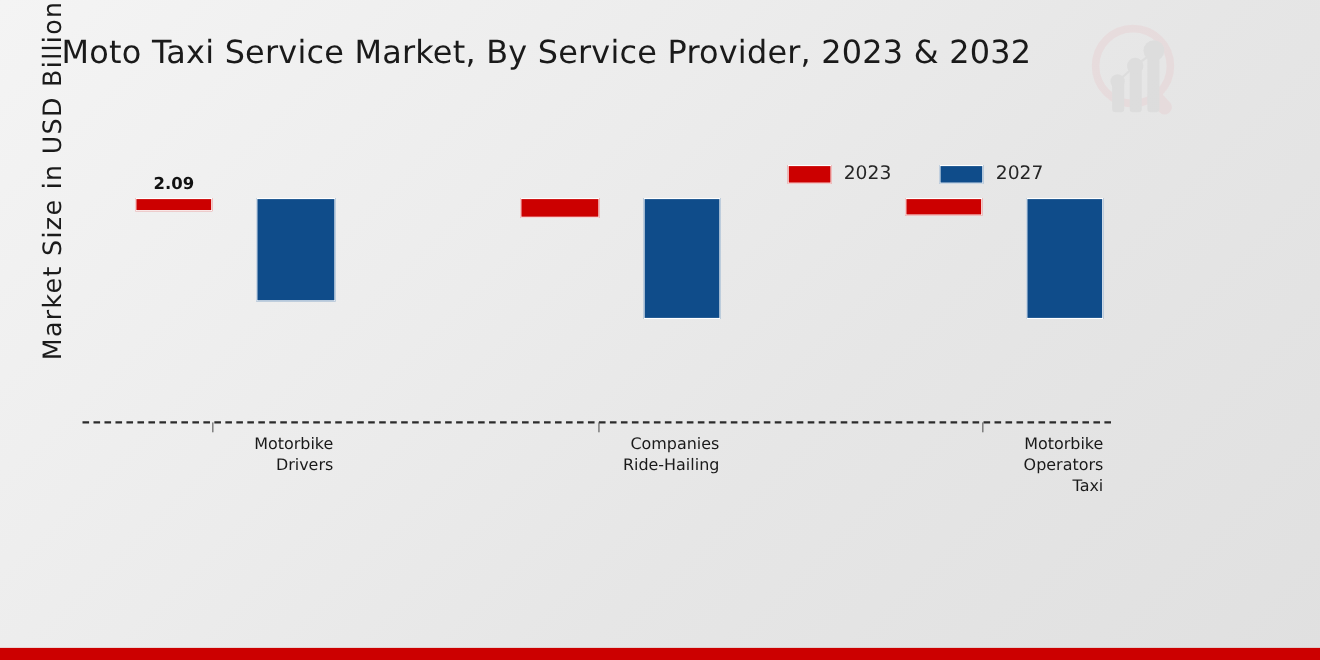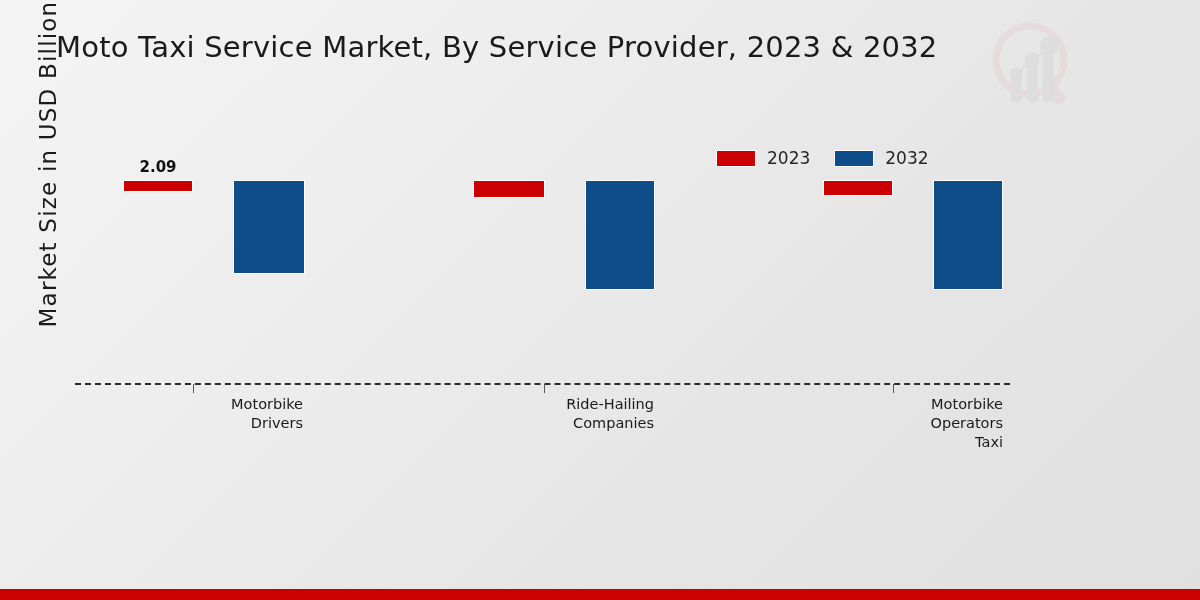--- a/index.html
+++ b/index.html
@@ -66,21 +66,21 @@
     white-space: nowrap;
   }
 
   
   #legend {
     position: absolute;
     left: 716px;
     top: 148px;
     display: flex;
     align-items: center;
-    gap: 24px;
+    gap: 44px;
   }
   .legend-item {
     display: flex;
     align-items: center;
     gap: 11px;
   }
   .legend-swatch {
     width: 38px;
     height: 15px;
     border: 1px solid #ffffff;
@@ -197,21 +197,21 @@
     <div id="ylabel">Market Size in USD Billion</div>
   </div>
 
   <div id="legend">
     <div class="legend-item">
       <span class="legend-swatch bar-2023"></span>
       <span class="legend-text">2023</span>
     </div>
     <div class="legend-item">
       <span class="legend-swatch bar-2032"></span>
-      <span class="legend-text">2032</span>
+      <span class="legend-text">2027</span>
     </div>
   </div>
 
   <div id="plot">
 
     <div class="group" style="left:48px;">
       <div class="bar bar-2023" style="width:70px;height:12px;">
         <span class="value-label">2.09</span>
       </div>
       <div class="bar bar-2032" style="width:72px;height:94px;"></div>
@@ -232,22 +232,22 @@
 
   <div class="tick" style="left:193px;"></div>
   <div class="tick" style="left:544px;"></div>
   <div class="tick" style="left:893px;"></div>
 
   <div class="cat-label" style="left:83px;">
     <span>Motorbike</span>
     <span>Drivers</span>
   </div>
   <div class="cat-label" style="left:434px;">
+    <span>Companies</span>
     <span>Ride-Hailing</span>
-    <span>Companies</span>
   </div>
   <div class="cat-label" style="left:783px;">
     <span>Motorbike</span>
     <span>Operators</span>
     <span>Taxi</span>
   </div>
 
   <div id="footer-bar"></div>
 
 </div>

